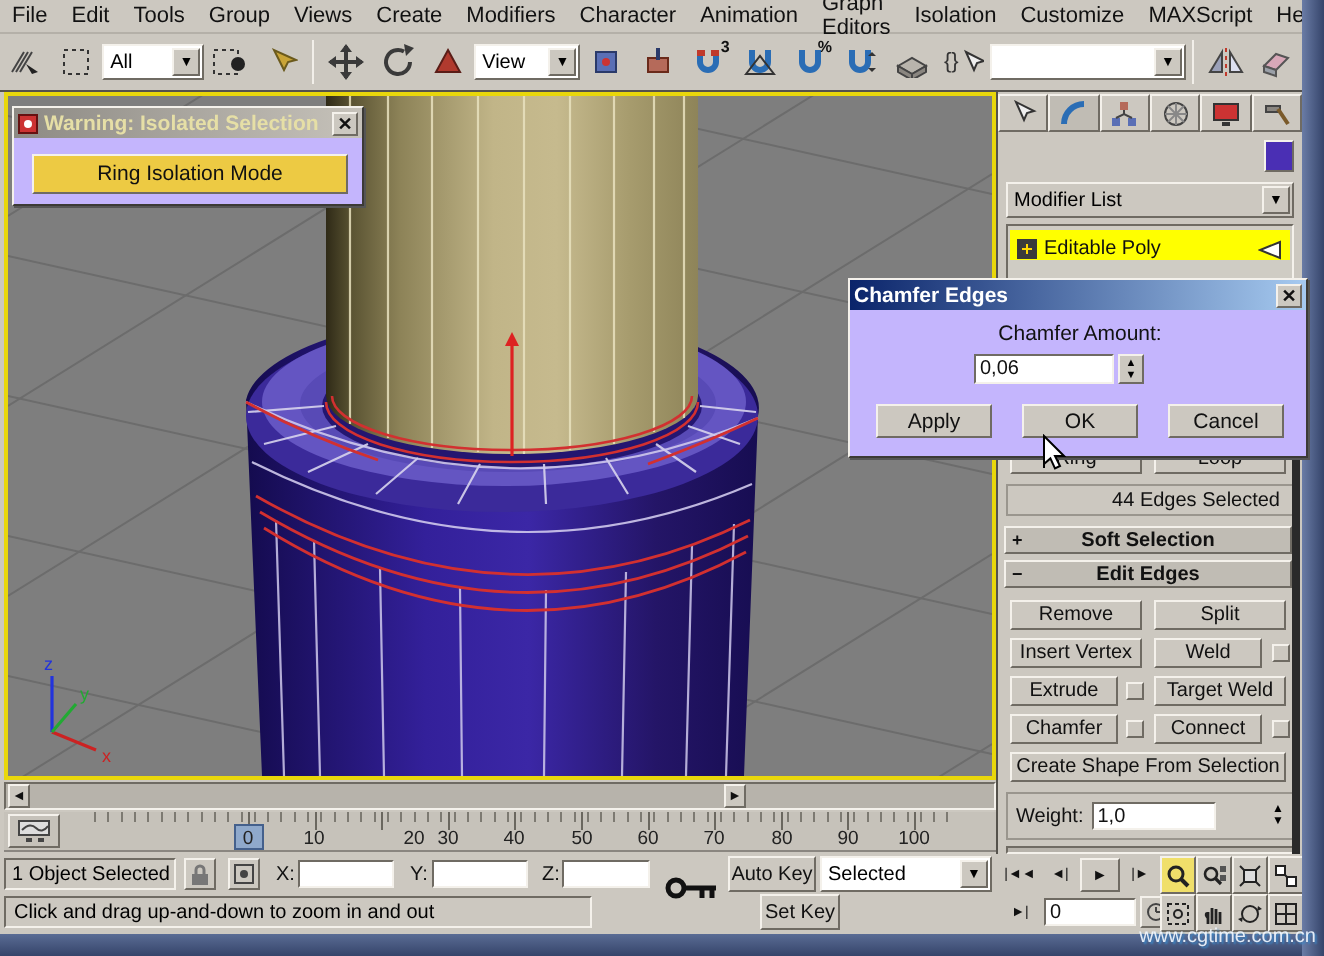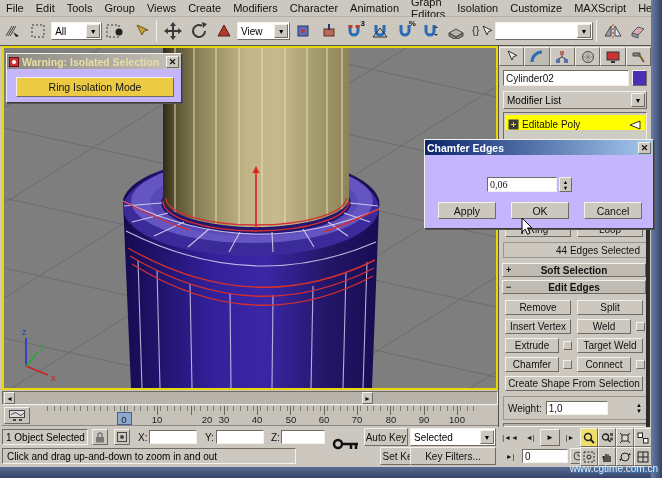--- a/index.html
+++ b/index.html
@@ -307,21 +307,20 @@
             </svg>
           </span>
         <span class="tab">
             <svg width="14" height="14">
               <path d="M2 3 h7 v3 h-7 z" fill="#8a8680" stroke="#444"></path>
               <path d="M8 4.5 L13 12" stroke="#7a5a2a" stroke-width="2"></path>
             </svg>
           </span>
       </div>
 
-      <input class="field abs" style="left: 4px; top: 24px; width: 126px; height: 16px;" value="Cylinder02">
       <div class="abs raised" style="left:133px;top:24px;width:15px;height:16px;background:#4a2fb4"></div>
 
       <div class="combo raised abs" style="left:4px;top:45px;width:144px;background:#ccc8c0">
         <span>Modifier List</span>
         <span class="dd raised">▼</span>
       </div>
 
       <div class="abs sunken" style="left:4px;top:66px;width:144px;height:30px;background:#cfccc4">
         <div style="position:absolute;left:1px;top:2px;right:1px;height:15px;background:#ffff00;display:flex;align-items:flex-end;font-size:10px;color:#111">
           <svg width="11" height="11" style="margin:0 3px">
@@ -467,23 +466,20 @@
       <div class="abs btn raised" style="left:364px;top:1px;width:44px;height:18px">
           <span>Auto Key</span>
         </div>
       <div class="abs btn raised" style="left:380px;top:20px;width:40px;height:18px">
           <span>Set Key</span>
         </div>
       <div class="combo raised abs" style="left:410px;top:1px;width:86px;height:18px;background:#fff">
         <span>Selected</span>
         <span class="dd raised">▼</span>
       </div>
-      <div class="abs btn raised" style="left:410px;top:20px;width:86px;height:18px">
-          <span>Key Filters...</span>
-        </div>
 
       <div class="abs btn" style="left:500px;top:2px;width:20px;height:17px;font-size:7px;background:none">
           <span>|◄◄</span>
         </div>
       <div class="abs btn" style="left:522px;top:2px;width:16px;height:17px;font-size:7px;background:none">
           <span>◄|</span>
         </div>
       <div class="abs btn raised" style="left:540px;top:2px;width:20px;height:17px;font-size:8px">
           <span>►</span>
         </div>
@@ -565,21 +561,24 @@
       <div class="btn raised abs" style="left:9px;top:23px;width:158px;height:20px;background:#edca43;font-size:10.5px">
         <span>Ring Isolation Mode</span>
       </div>
     </div>
 
     <div class="dlg" style="left:424px;top:139px;width:230px;height:90px;z-index:30">
       <div class="tbar" style="background:linear-gradient(to right,#0a246a,#a6caf0);color:#fff">
         <span>Chamfer Edges</span>
         <span class="xbtn btn raised">✕</span>
       </div>
-      <input class="abs field" style="left: 62px; top: 37px; width: 70px; height: 15px; font-family: Liberation Serif, serif;" value="0,06">
+      <div class="abs lbl" style="left:0;top:21px;width:230px;text-align:center;font-size:10.5px">
+        <span>Chamfer Amount:</span>
+      </div>
+      <input class="abs field" style="left: 62px; top: 37px; width: 70px; height: 15px;" value="0,06">
       <div class="abs raised" style="left:134px;top:37px;width:13px;height:15px;background:#ccc8c0;display:flex;flex-direction:column;align-items:center;justify-content:center">
         <span style="font-size:5.5px;line-height:6px">▲</span>
           <span style="font-size:5.5px;line-height:6px">▼</span>
       </div>
       <div class="abs btn raised" style="left:13px;top:62px;width:58px;height:17px;font-size:10.5px">
           <span>Apply</span>
         </div>
       <div class="abs btn raised" style="left:86px;top:62px;width:58px;height:17px;font-size:10.5px">
           <span>OK</span>
         </div>

